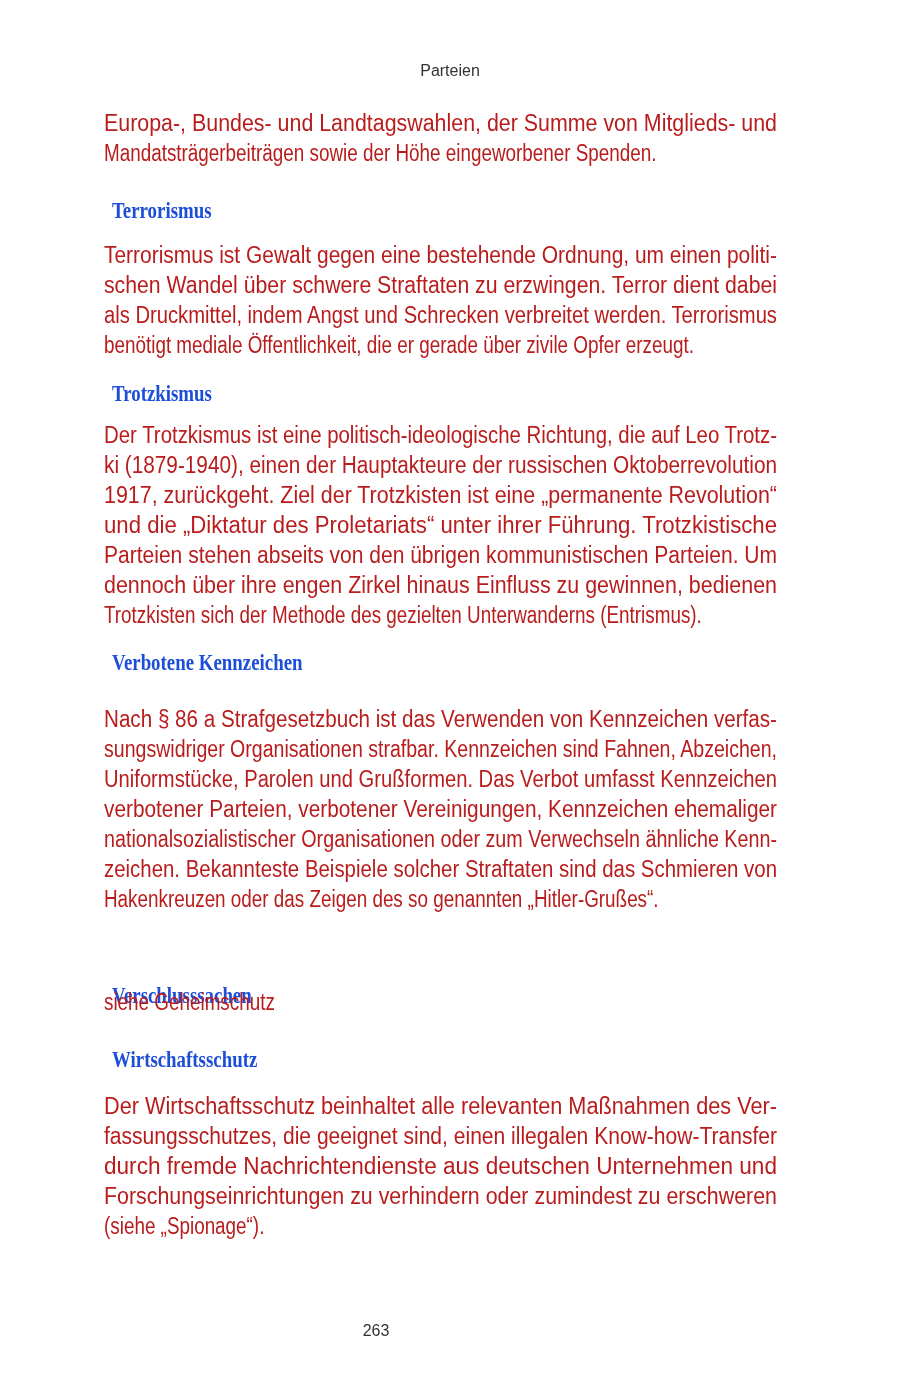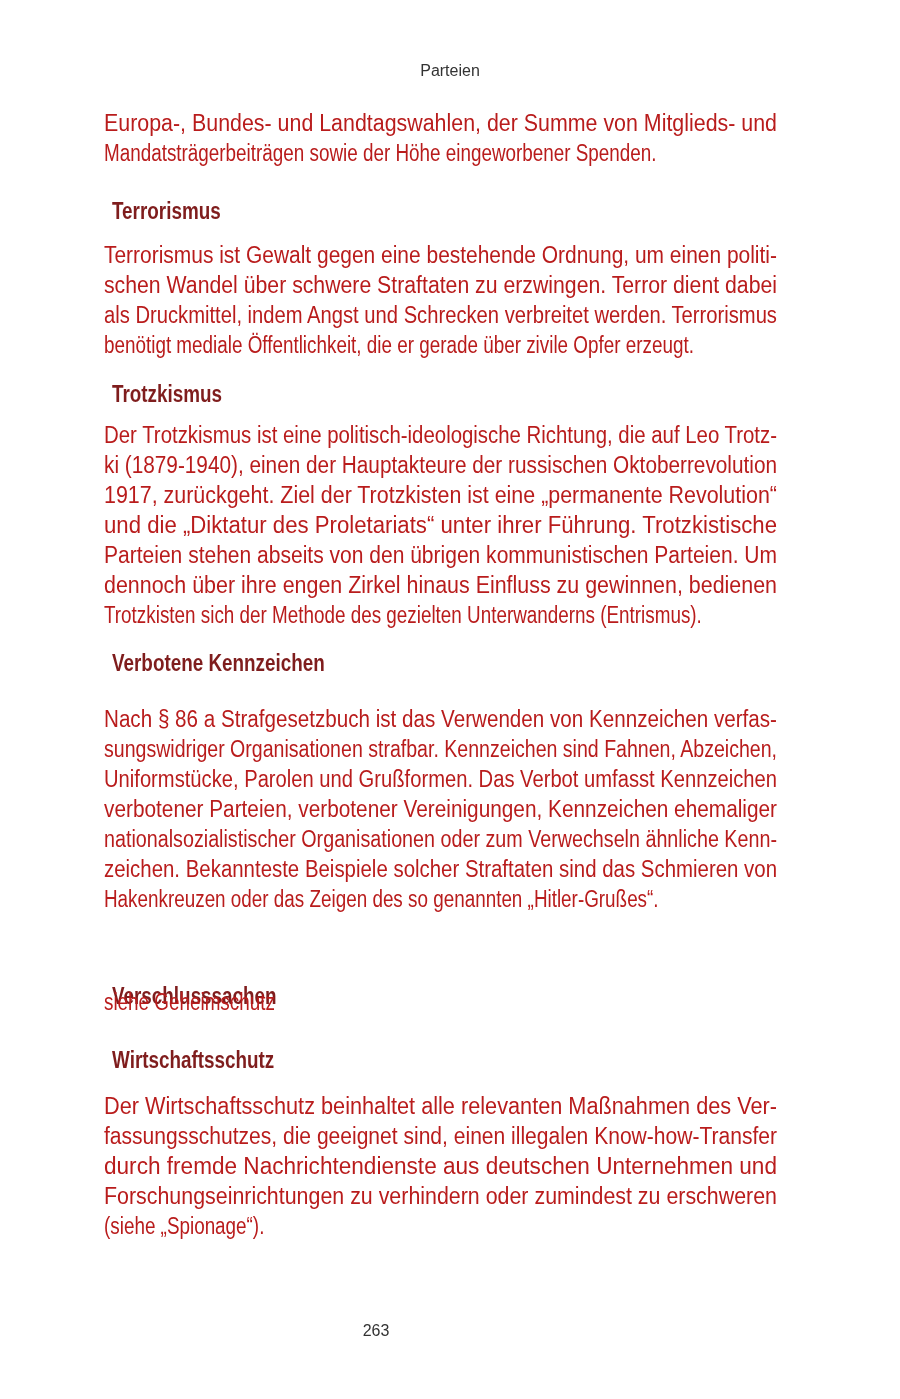--- a/index.html
+++ b/index.html
@@ -6,21 +6,21 @@
     body { width: 900px; height: 1399px; position: relative; overflow: hidden; }
     .page { position: absolute; left: 0; top: 0; width: 900px; height: 1399px; background: #fff; color: #1c1c1c; }
     .running-head { position: absolute; top: 62px; left: 0; width: 900px; text-align: center;
       font-family: "Liberation Sans", sans-serif; font-size: 16px; color: #333; }
     .page-number { position: absolute; top: 1322px; left: 0; width: 752px; text-align: center;
       font-family: "Liberation Sans", sans-serif; font-size: 16px; color: #333; }
     .line { position: absolute; left: 104px; width: 673px; height: 30px; white-space: nowrap; overflow: visible;
       font-family: "Liberation Sans", sans-serif; font-size: 23px; line-height: 30px; color: #b91c1c; }
     .line > span { display: inline-block; transform-origin: 0 50%; }
     .heading { position: absolute; left: 112px; height: 30px; white-space: nowrap;
-      font-family: Liberation Sans, sans-serif; font-size: 23px; font-weight: bold; line-height: 30px; color: #7f1d1d; }
+      font-family: Liberation Serif, serif; font-size: 23px; font-weight: bold; line-height: 30px; color: #1d4ed8; }
     .heading > span { display: inline-block; transform: scaleX(0.82); transform-origin: 0 50%; }
   </style>
 </head>
 <body>
 
 <div class="page">
 
   <div class="running-head">Parteien</div>
 
   <div>

